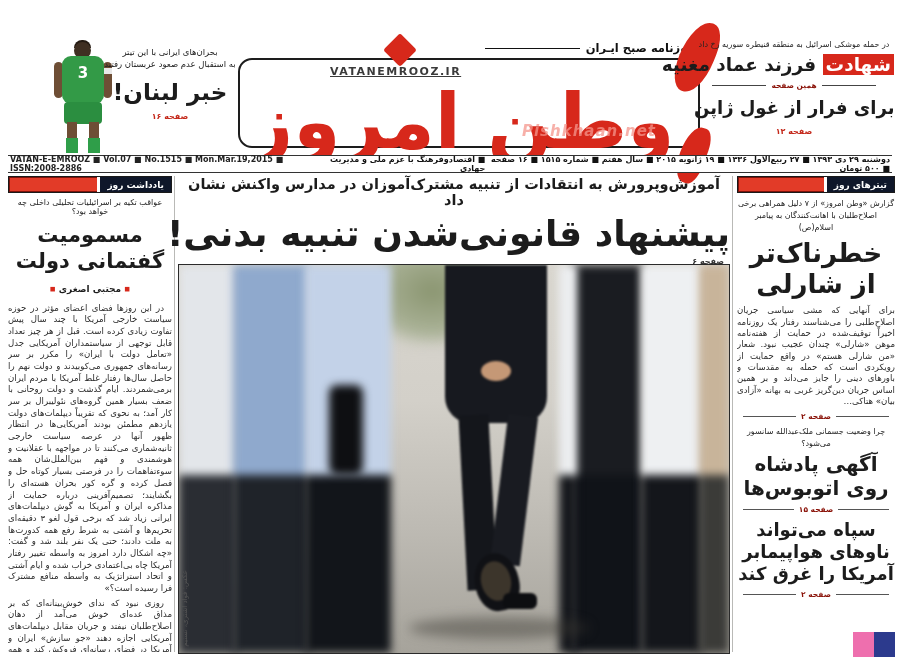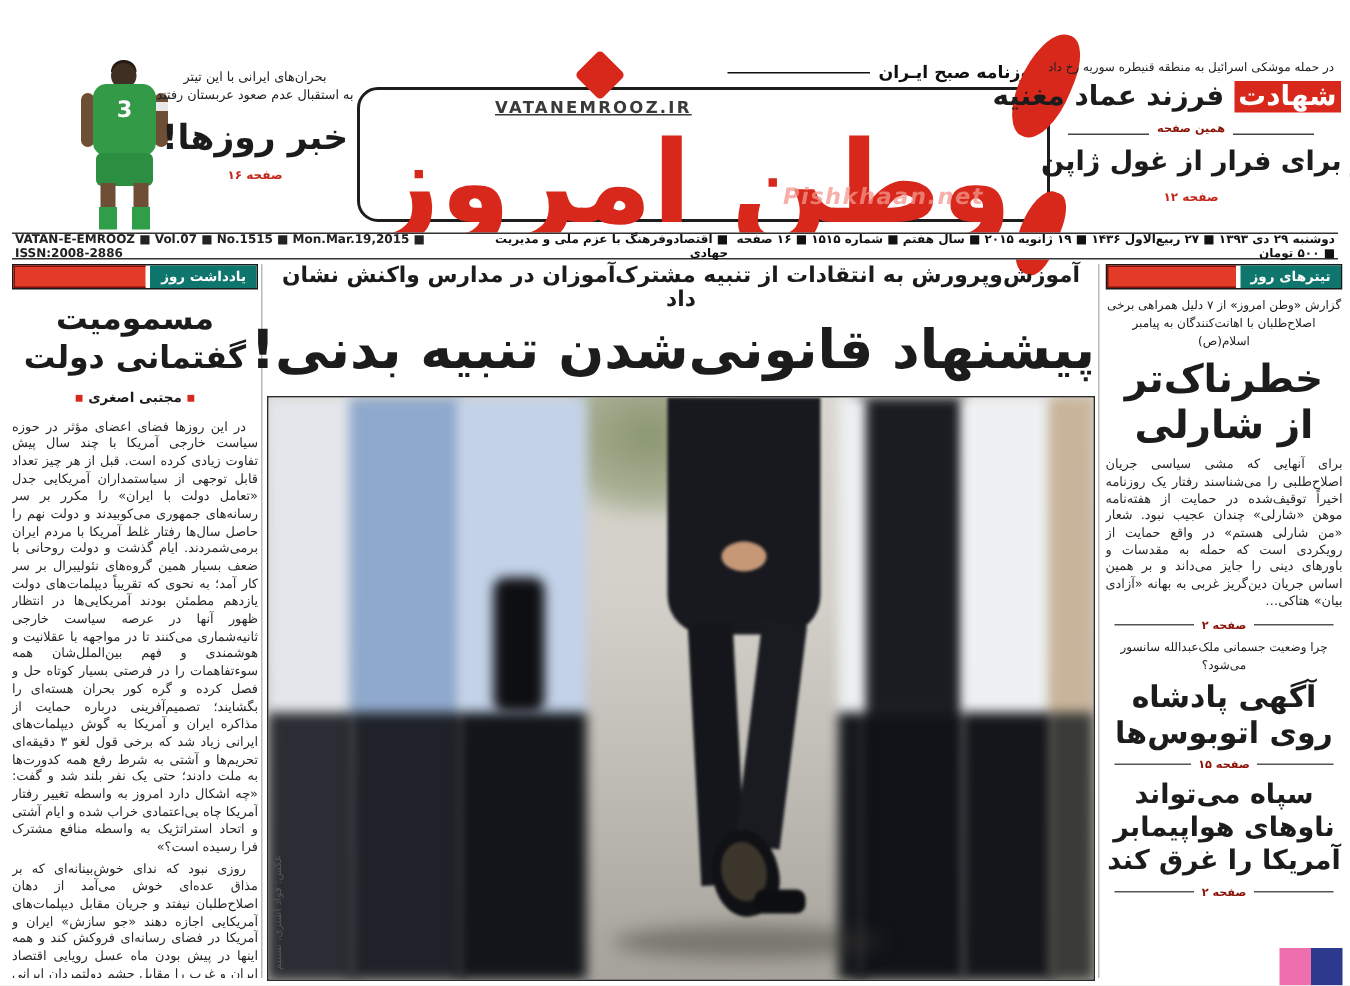--- a/index.html
+++ b/index.html
@@ -43,40 +43,40 @@
   .flourish-b{position:absolute;right:-6px;bottom:-36px;width:26px;height:58px;background:#d7281b;
               border-radius:45% 55% 60% 40%;transform:rotate(200deg);}
   .watermark{position:absolute;right:42px;bottom:6px;font-size:15px;font-weight:bold;font-style:italic;
              color:rgba(244,150,140,.75);letter-spacing:1px;}
 
   
   .lead{position:absolute;right:6px;top:40px;width:200px;text-align:center;}
   .lead-kicker{font-size:8px;color:#222;}
   .lead-headline{font-size:18.5px;font-weight:bold;margin-top:5px;white-space:nowrap;}
   .hl-red{background:#d7281b;color:#fff;padding:0 3px;}
-  .lead-div{display:flex;align-items:flex-end;gap:5px;margin:6px 18px 4px;}
+  .lead-div{display:flex;align-items:center;gap:5px;margin:6px 18px 4px;}
   .lead-div::before,.lead-div::after{content:"";flex:1;border-top:1px solid #444;}
   .lead-div span{font-size:7.5px;font-weight:bold;color:#8a1208;}
   .sport-row{display:flex;align-items:center;justify-content:flex-end;gap:5px;margin-top:3px;direction:rtl;}
   .sport-row .txt{font-size:18px;font-weight:bold;white-space:nowrap;}
 
   
   .strip{position:absolute;left:8px;right:8px;top:155px;height:16px;border-top:1.3px solid #333;
          border-bottom:1.3px solid #333;display:flex;align-items:center;justify-content:space-between;
          font-size:8px;padding:0 2px;background:#fff;}
   .strip .latin{direction:ltr;font-weight:bold;color:#222;}
   .strip .slogan{font-weight:bold;color:#111;}
   .strip .datefa{font-weight:bold;color:#111;}
 
   
   .vr{position:absolute;top:176px;bottom:5px;width:1px;background:#b9b9b6;}
   .vr1{left:174px;} .vr2{left:732px;}
 
   .badge{display:flex;height:15px;border:1px solid #1a1a1a;direction:rtl;}
-  .badge-label{background:#0f766e;color:#fff;font-size:9px;font-weight:bold;display:flex;
+  .badge-label{background:#0f172a;color:#fff;font-size:9px;font-weight:bold;display:flex;
                align-items:center;padding:0 7px;white-space:nowrap;}
   .badge-red{flex:1;background:#e23b28;margin:0 3px 0 0;border:1px solid #7e120a;border-right:none;}
 
   .pgref{display:flex;align-items:center;gap:5px;margin:5px 6px;}
   .pgref::before,.pgref::after{content:"";flex:1;border-top:1px solid #555;}
   .pgref span{font-size:7.5px;font-weight:bold;color:#8a1208;}
 
   
   .col-note{position:absolute;left:8px;top:176px;width:164px;height:476px;overflow:hidden;text-align:center;}
   .note-kicker{font-size:8px;color:#222;margin-top:5px;}
@@ -150,21 +150,21 @@
         <div class="p-leg1"></div>
           <div class="p-leg2"></div>
         <div class="p-sock1"></div>
           <div class="p-sock2"></div>
       </div>
       <div class="fb-text rtl">
         <div class="fb-kicker">
           <span>بحران‌های ایرانی با این تیتر</span><br>
           <span>به استقبال عدم صعود عربستان رفتند</span>
         </div>
-        <div class="fb-headline">خبر روزها!</div>
+        <div class="fb-headline">خبر لبنان!</div>
         <div class="pageref-sm red">صفحه ۱۶</div>
       </div>
     </div>
 
     <div class="logo-wrap">
       <div class="logo-tagline-dash"></div>
       <div class="logo-tagline rtl">روزنامه صبح ایـران</div>
       <div class="plate">
         <div class="logo-url">VATANEMROOZ.IR</div>
         <div class="logo-text rtl">وطن امروز</div>
@@ -203,37 +203,39 @@
   </header>
 
   <div class="vr vr1"></div>
   <div class="vr vr2"></div>
 
   <aside class="col-note rtl">
     <div class="badge">
       <span class="badge-label">یادداشت روز</span>
       <span class="badge-red"></span>
     </div>
+    <div class="note-kicker">عواقب تکیه بر اسرائیلیات تحلیلی داخلی چه خواهد بود؟</div>
     <div class="note-headline">مسمومیت گفتمانی دولت</div>
     <div class="byline">
       <span class="bsq">◼</span>
       <span>مجتبی اصغری</span>
       <span class="bsq">◼</span>
     </div>
     <div class="note-body">
       <p>در این روزها فضای اعضای مؤثر در حوزه سیاست خارجی آمریکا با چند سال پیش تفاوت زیادی کرده است. قبل از هر چیز تعداد قابل توجهی از سیاستمداران آمریکایی جدل «تعامل دولت با ایران» را مکرر بر سر رسانه‌های جمهوری می‌کوبیدند و دولت نهم را حاصل سال‌ها رفتار غلط آمریکا با مردم ایران برمی‌شمردند. ایام گذشت و دولت روحانی با ضعف بسیار همین گروه‌های نئولیبرال بر سر کار آمد؛ به نحوی که تقریباً دیپلمات‌های دولت یازدهم مطمئن بودند آمریکایی‌ها در انتظار ظهور آنها در عرصه سیاست خارجی ثانیه‌شماری می‌کنند تا در مواجهه با عقلانیت و هوشمندی و فهم بین‌الملل‌شان همه سوءتفاهمات را در فرصتی بسیار کوتاه حل و فصل کرده و گره کور بحران هسته‌ای را بگشایند؛ تصمیم‌آفرینی درباره حمایت از مذاکره ایران و آمریکا به گوش دیپلمات‌های ایرانی زیاد شد که برخی قول لغو ۳ دقیقه‌ای تحریم‌ها و آشتی به شرط رفع همه کدورت‌ها به ملت دادند؛ حتی یک نفر بلند شد و گفت: «چه اشکال دارد امروز به واسطه تغییر رفتار آمریکا چاه بی‌اعتمادی خراب شده و ایام آشتی و اتحاد استراتژیک به واسطه منافع مشترک فرا رسیده است؟»</p>
       <p>روزی نبود که ندای خوش‌بینانه‌ای که بر مذاق عده‌ای خوش می‌آمد از دهان اصلاح‌طلبان نیفتد و جریان مقابل دیپلمات‌های آمریکایی اجازه دهند «جو سازش» ایران و آمریکا در فضای رسانه‌ای فروکش کند و همه اینها در پیش بودن ماه عسل رویایی اقتصاد ایران و غرب را مقابل چشم دولتمردان ایرانی ترسیم کرده بود.</p>
 
     </div>
 
   </aside>
 
   <section class="col-center rtl">
     <div class="c-kicker">آموزش‌وپرورش به انتقادات از تنبیه مشترک‌آموزان در مدارس واکنش نشان داد</div>
     <div class="c-headline">پیشنهاد قانونی‌شدن تنبیه بدنی!</div>
+    <div class="c-pageref">صفحه ۶</div>
 
     <div class="photo">
       <div class="foliage"></div>
 
       <div class="ph blurL" style="left:0;width:58px">
           <div class="shirt" style="background:#e3e6ea"></div>
           <div class="pants" style="background:#2a2d33"></div>
         </div>
       <div class="ph blurL" style="left:54px;width:76px">
           <div class="shirt" style="background:#8fa9cd"></div>

